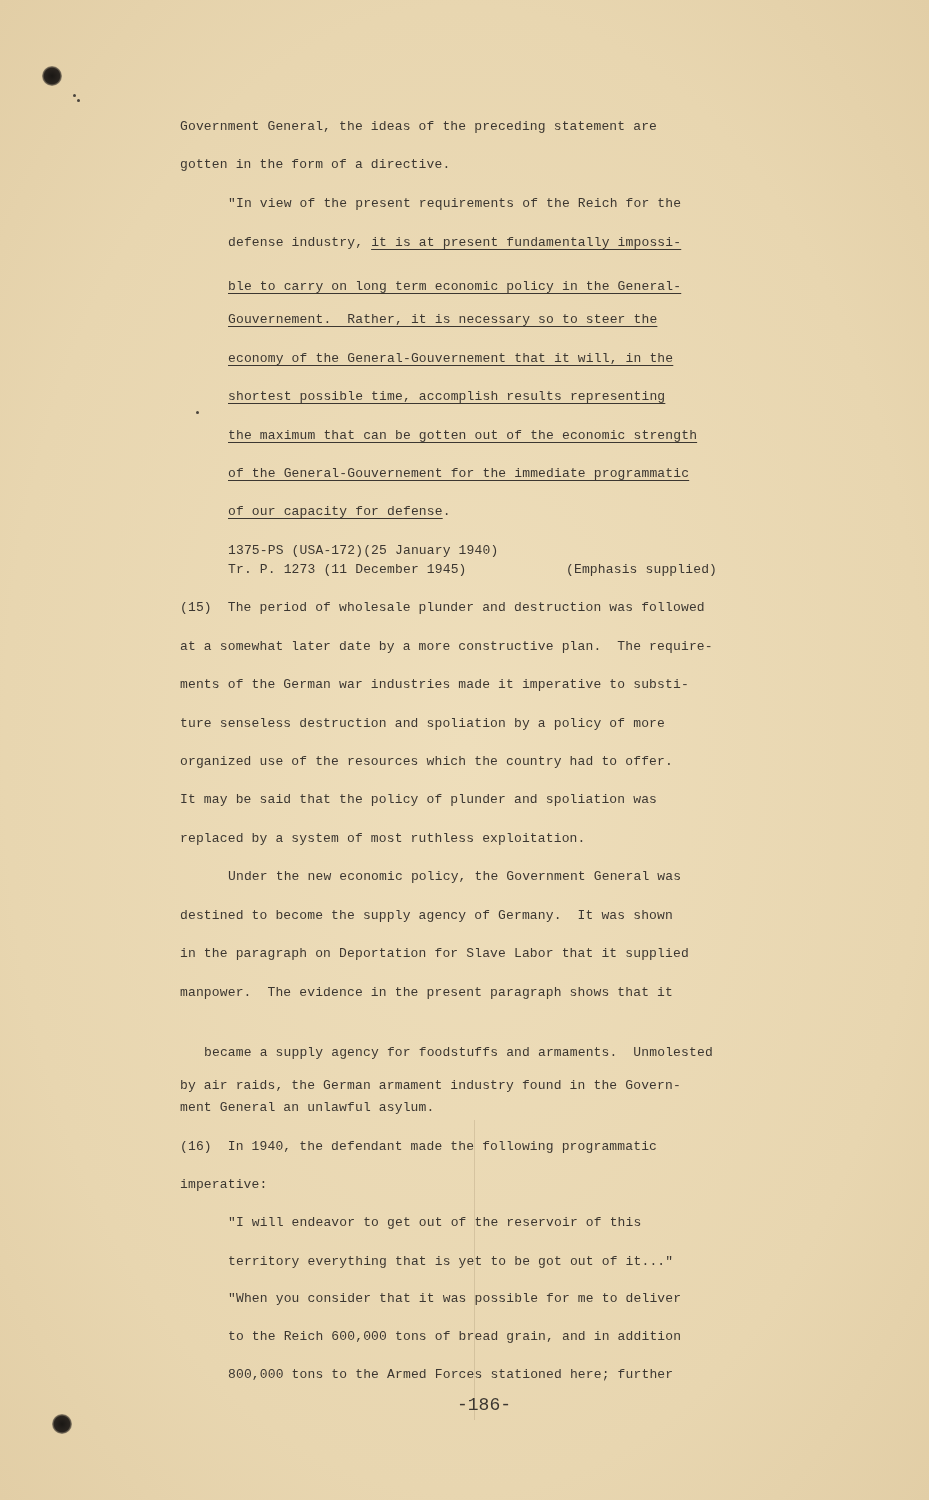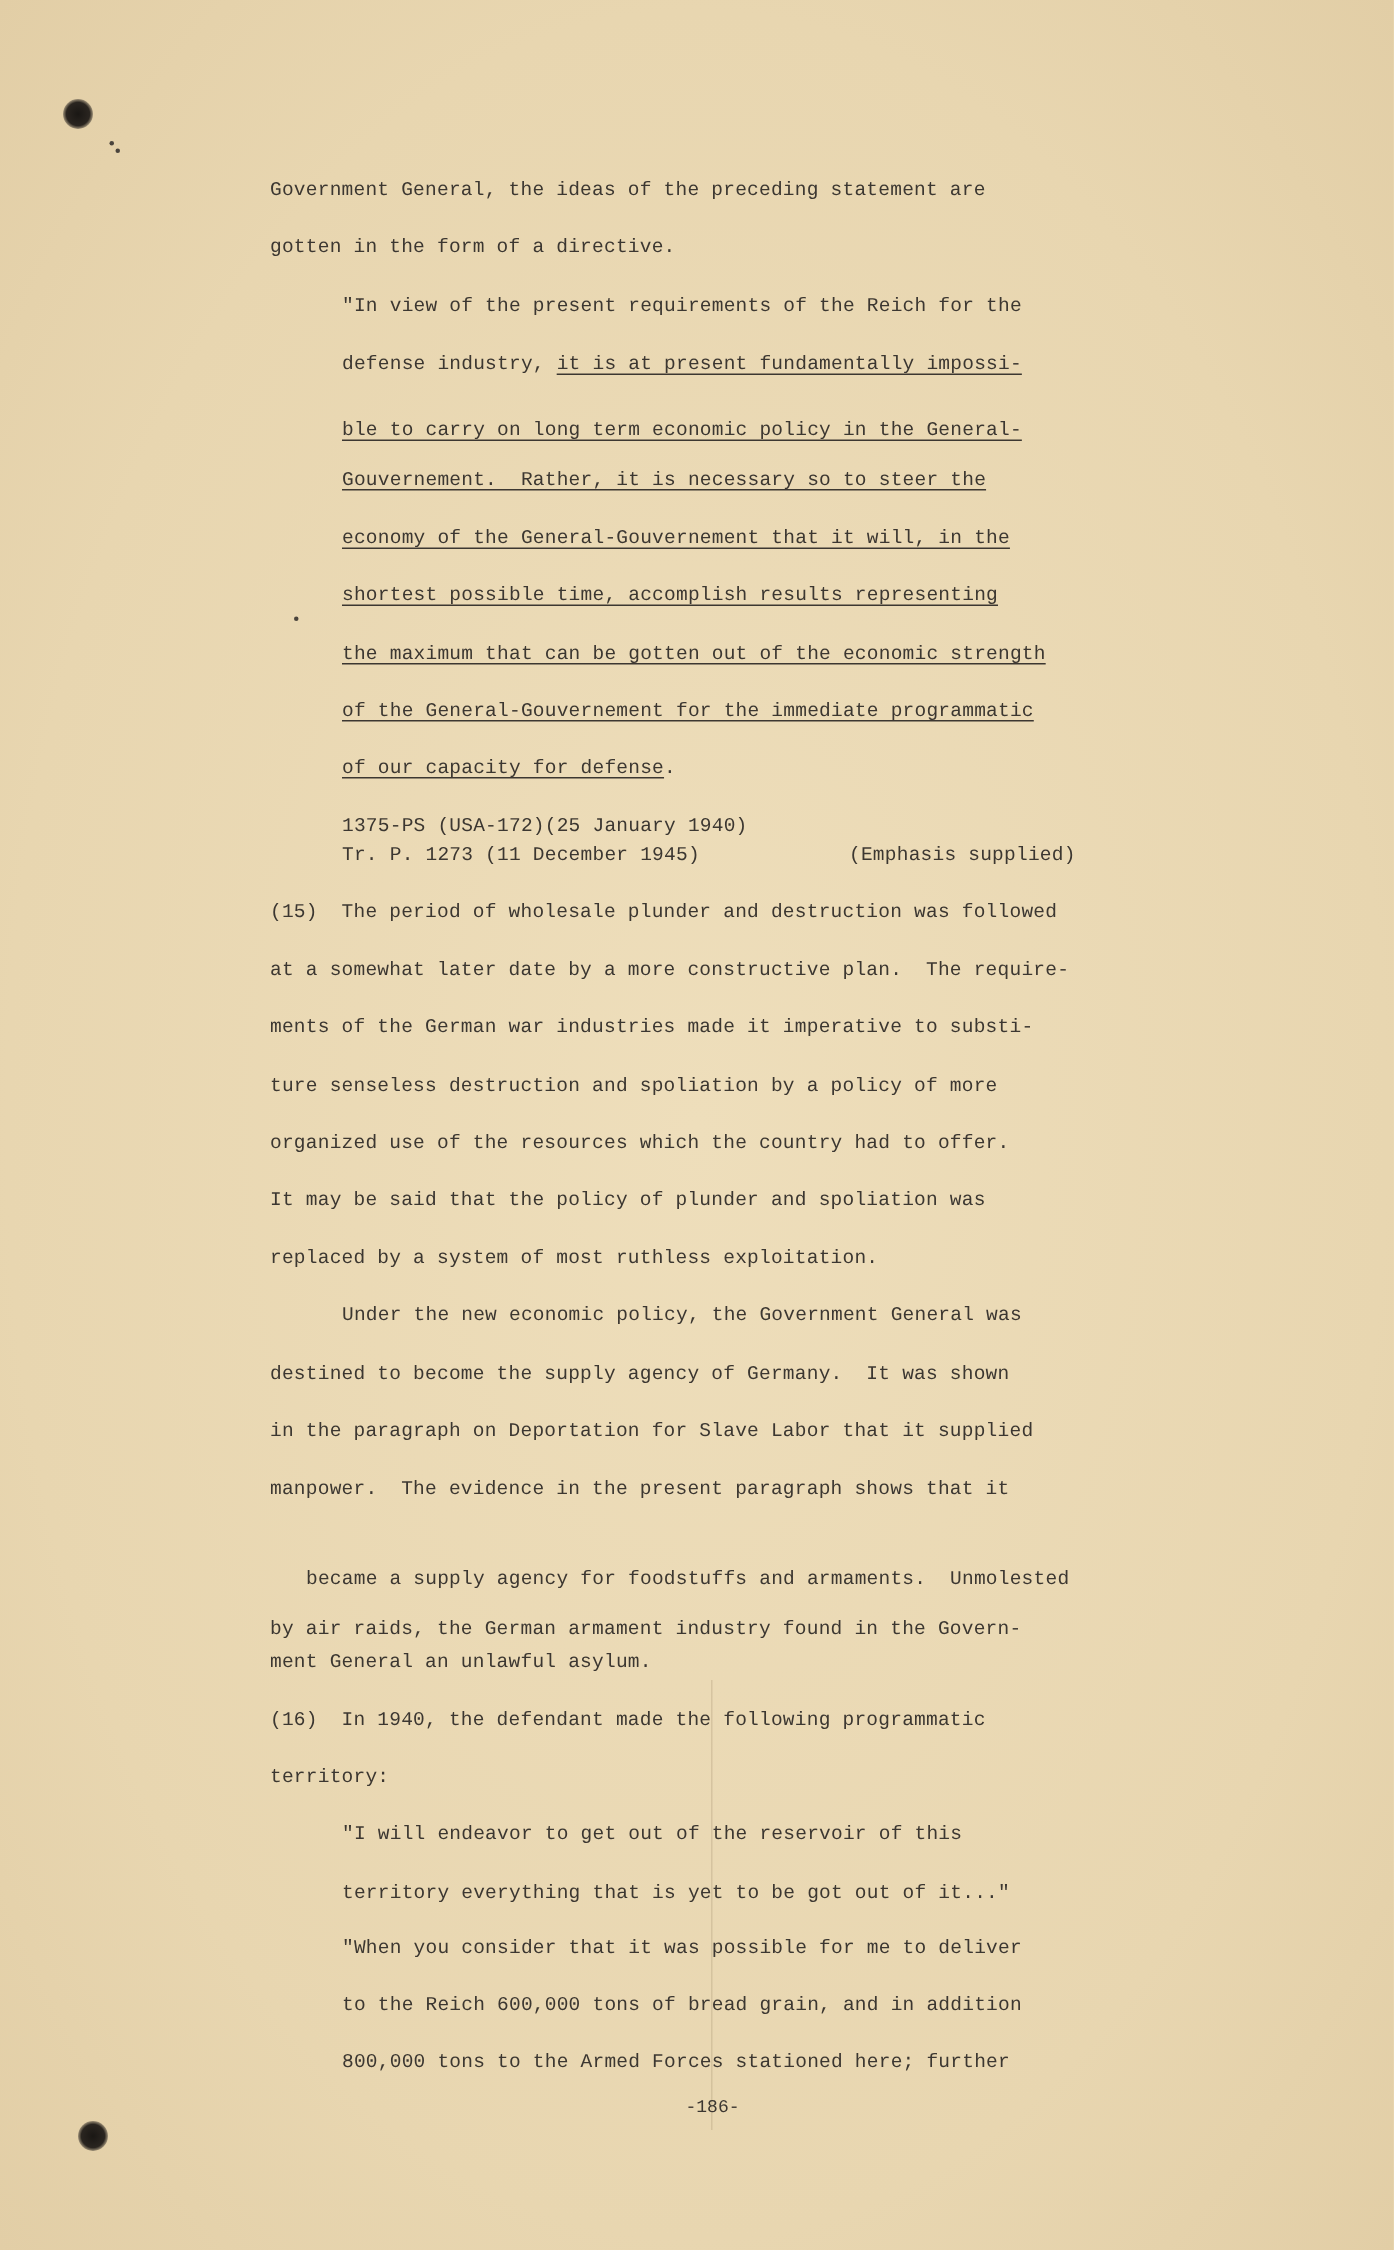--- a/index.html
+++ b/index.html
@@ -22,21 +22,21 @@
   .u { text-decoration: underline; text-decoration-thickness: 1px; text-underline-offset: 3px; }
   .punch {
     position: absolute; border-radius: 50%;
     background: radial-gradient(circle, #1a1714 0%, #2a2520 55%, rgba(120,110,95,0.35) 75%, rgba(0,0,0,0) 100%);
   }
   .speck { position: absolute; width: 3px; height: 3px; border-radius: 50%; background: #4a443c; }
   .fold {
     position: absolute; left: 474px; top: 1120px; width: 1px; height: 300px;
     background: rgba(150,130,100,0.25);
   }
-  .page-number { position: absolute; font-size: 12px; line-height: 18px; color: #3c3731; }
+  .page-number { position: absolute; font-size: 18px; line-height: 18px; color: #3c3731; }
 </style>
 </head>
 <body>
 
 <div class="punch" style="left:42px;top:66px;width:20px;height:20px;"></div>
 <div class="speck" style="left:73px;top:94px;"></div>
 <div class="speck" style="left:77px;top:99px;"></div>
 <div class="punch" style="left:52px;top:1414px;width:20px;height:20px;"></div>
 <div class="speck" style="left:196px;top:411px;"></div>
 <div class="fold"></div>
@@ -68,21 +68,21 @@
 
 <div class="line" style="left:228px;top:868px;">Under the new economic policy, the Government General was</div>
 <div class="line" style="left:180px;top:907px;">destined to become the supply agency of Germany.  It was shown</div>
 <div class="line" style="left:180px;top:945px;">in the paragraph on Deportation for Slave Labor that it supplied</div>
 <div class="line" style="left:180px;top:984px;">manpower.  The evidence in the present paragraph shows that it</div>
 <div class="line" style="left:180px;top:1044px;margin-left:24px;">became a supply agency for foodstuffs and armaments.  Unmolested</div>
 <div class="line" style="left:180px;top:1061px;margin-top:16px;">by air raids, the German armament industry found in the Govern-</div>
 <div class="line" style="left:180px;top:1099px;">ment General an unlawful asylum.</div>
 
 <div class="line" style="left:180px;top:1138px;">(16)  In 1940, the defendant made the following programmatic</div>
-<div class="line" style="left:180px;top:1176px;">territory:</div>
+<div class="line" style="left:180px;top:1176px;">imperative:</div>
 
 <div class="line" style="left:228px;top:1214px;">"I will endeavor to get out of the reservoir of this</div>
 <div class="line" style="left:228px;top:1253px;">territory everything that is yet to be got out of it..."</div>
 <div class="line" style="left:228px;top:1290px;">"When you consider that it was possible for me to deliver</div>
 <div class="line" style="left:228px;top:1328px;">to the Reich 600,000 tons of bread grain, and in addition</div>
 <div class="line" style="left:228px;top:1366px;">800,000 tons to the Armed Forces stationed here; further</div>
 
 <div class="page-number" style="left:457px;top:1396px;">-186-</div>
 
 </body></html>

